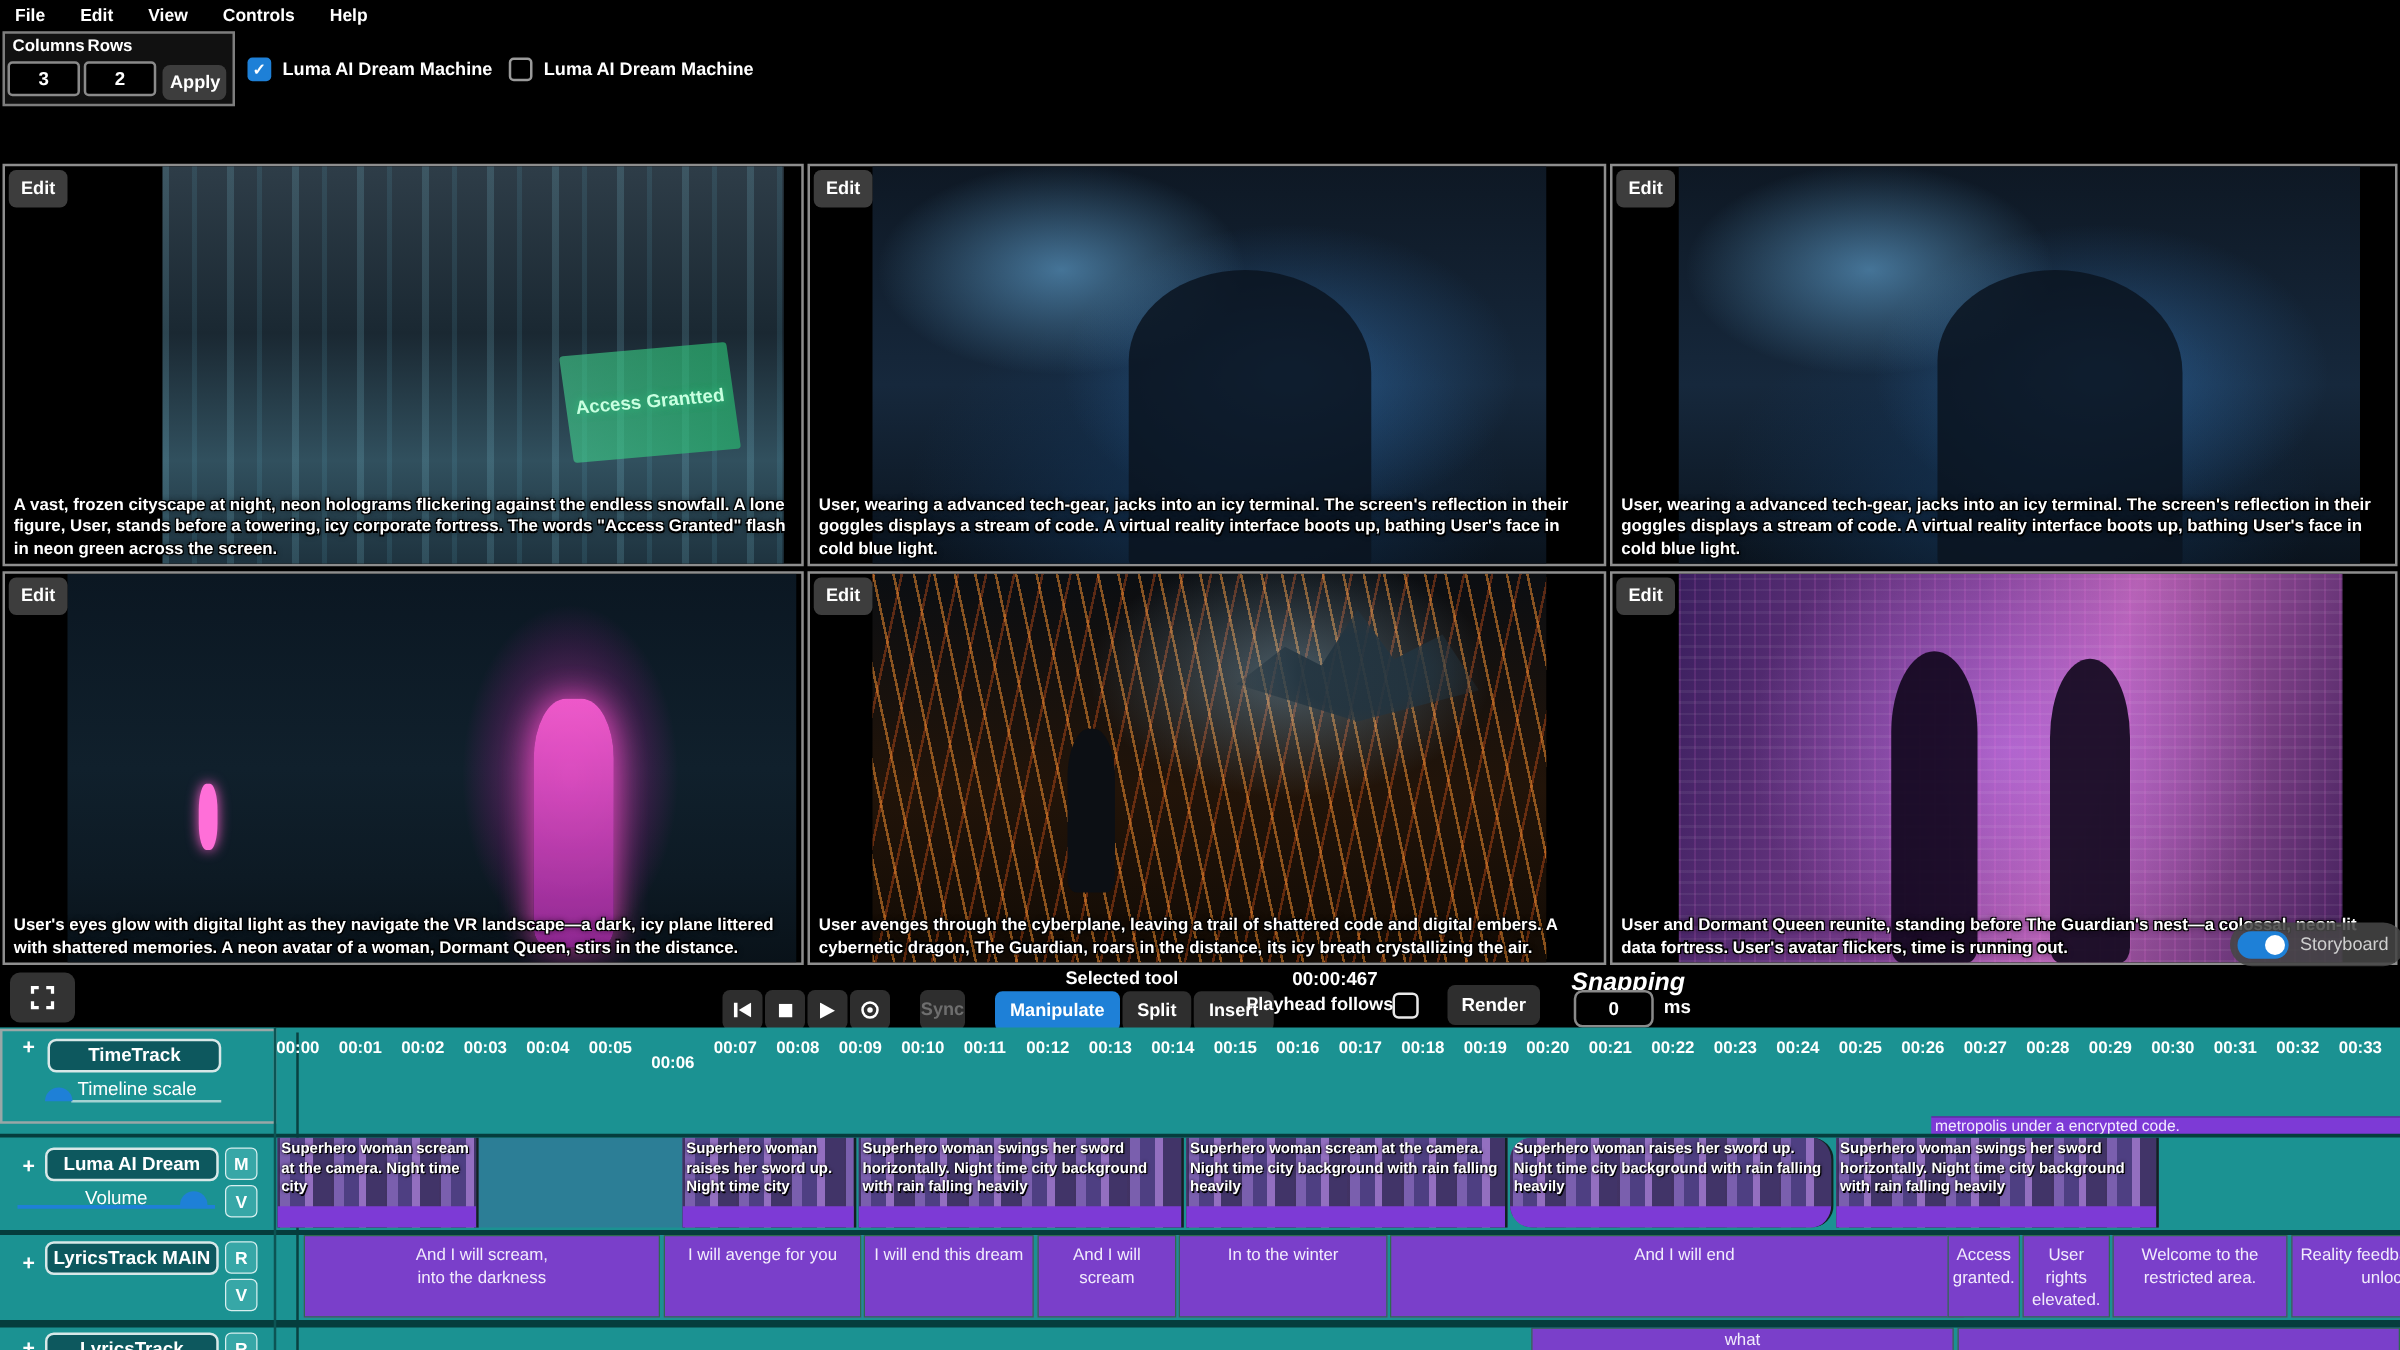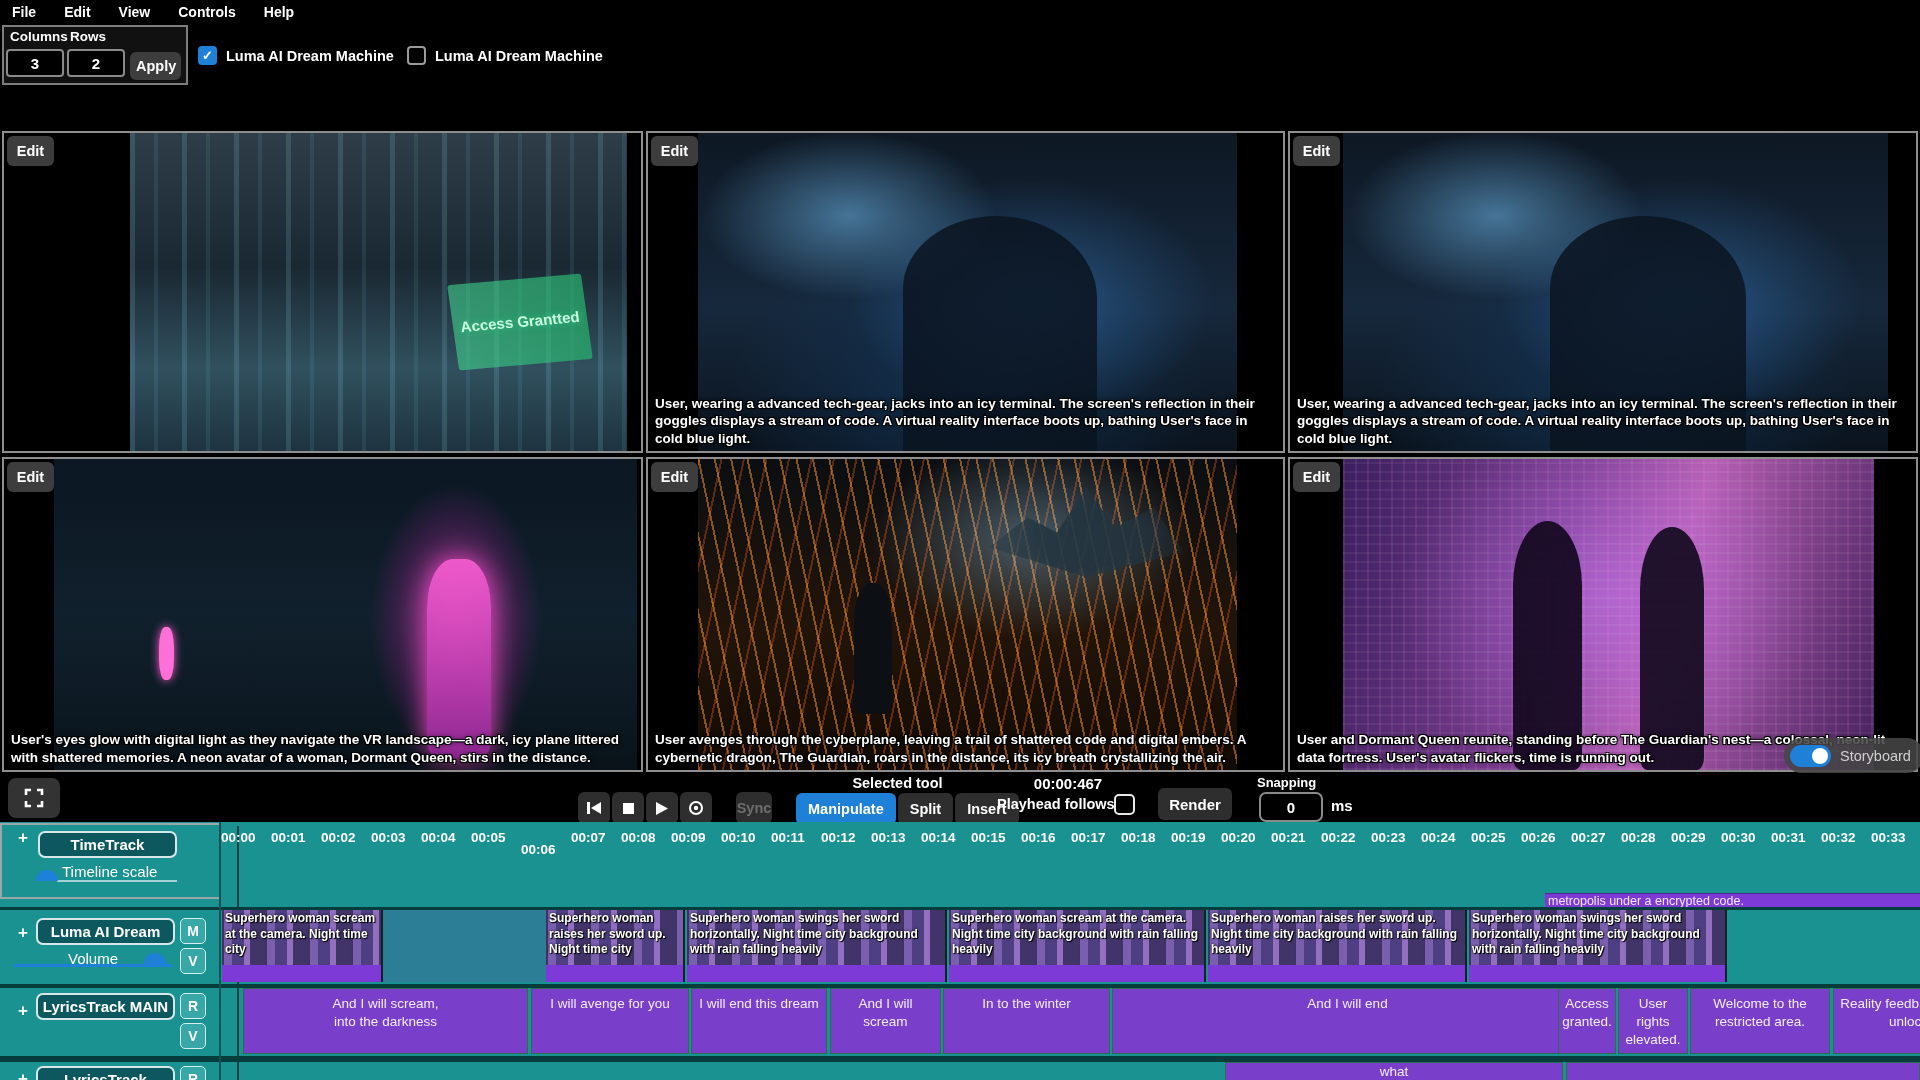--- a/index.html
+++ b/index.html
@@ -96,21 +96,21 @@
   .tool-lbl{position:absolute;left:795px;top:3px;width:205px;text-align:center;font-size:14.5px;font-weight:700;}
   .tools{position:absolute;left:796px;top:21px;display:flex;gap:2px;}
   .tools button{height:32px;background:#2e2e2e;border:none;border-radius:6px;color:#fff;
                 font-weight:700;font-size:14.5px;padding:0 12px;font-family:"Liberation Sans",sans-serif;}
   .tools button.active{background:#1e80d7;}
   .timecode{position:absolute;left:1013px;top:3px;width:110px;text-align:center;font-size:15px;font-weight:700;}
   .pf-lbl{position:absolute;left:997px;top:24px;font-size:14.5px;font-weight:700;}
   .pf-cbx{position:absolute;left:1114px;top:22px;width:21px;height:21px;border:2px solid #e8e8e8;
           border-radius:5px;background:#000;box-sizing:border-box;}
   .render{left:1158px;top:16px;width:74px;height:32px;font-weight:700;font-size:15px;}
-  .snap-lbl{position:absolute;left:1257px;top:3px;font-size:13px;font-weight:700;}
+  .snap-lbl{position:absolute;left:1257px;top:3px;font-size:20px;font-weight:700;font-style:italic;}
   .snap-in{position:absolute;left:1259px;top:20px;width:64px;height:30px;background:#000;border:2px solid #8a8a8a;
            border-radius:7px;color:#fff;text-align:center;font-size:15px;font-weight:700;box-sizing:border-box;
            font-family:"Liberation Sans",sans-serif;}
   .snap-ms{position:absolute;left:1331px;top:25px;font-size:15px;font-weight:700;}
   
   .timeline{position:absolute;left:0;top:822px;width:1920px;height:258px;background:#1b9292;overflow:hidden;}
   .playhead{position:absolute;left:237px;top:4px;bottom:0;width:2px;background:rgba(5,45,45,.8);z-index:0;}
   .sep{position:absolute;left:0;right:0;background:#053d3d;z-index:6;}
   .sep1{top:85px;height:3px;} .sep2{top:162px;height:4px;} .sep3{top:234px;height:6px;}
   .ruler{position:absolute;left:220px;right:0;top:0;height:34px;z-index:1;}
@@ -180,20 +180,21 @@
   <span class="cbx off"></span>
   <span class="eng-label">Luma AI Dream Machine</span>
 </div>
 
 <div class="sb-grid" id="sbgrid">
     <div class="panel">
       <div class="panel-img sc1">
         <div class="sign">Access Grantted</div>
       </div>
       <button class="edit-btn">Edit</button>
+      <div class="caption">A vast, frozen cityscape at night, neon holograms flickering against the endless snowfall. A lone figure, User, stands before a towering, icy corporate fortress. The words "Access Granted" flash in neon green across the screen.</div>
     </div>
     <div class="panel">
       <div class="panel-img sc2"></div>
       <button class="edit-btn">Edit</button>
       <div class="caption">User, wearing a advanced tech-gear, jacks into an icy terminal. The screen's reflection in their goggles displays a stream of code. A virtual reality interface boots up, bathing User's face in cold blue light.</div>
     </div>
     <div class="panel">
       <div class="panel-img sc3"></div>
       <button class="edit-btn">Edit</button>
       <div class="caption">User, wearing a advanced tech-gear, jacks into an icy terminal. The screen's reflection in their goggles displays a stream of code. A virtual reality interface boots up, bathing User's face in cold blue light.</div>
@@ -320,21 +321,21 @@
       <div class="vclip plain" style="left: 163px; width: 163px;"></div>
       <div class="vclip thumb" style="left: 326px; width: 139px;">
         <div class="vl">Superhero woman raises her sword up. Night time city</div>
       </div>
       <div class="vclip thumb" style="left: 467px; width: 260px;">
         <div class="vl">Superhero woman swings her sword horizontally. Night time city background with rain falling heavily</div>
       </div>
       <div class="vclip thumb" style="left: 729px; width: 257px;">
         <div class="vl">Superhero woman scream at the camera. Night time city background with rain falling heavily</div>
       </div>
-      <div class="vclip thumb" style="left: 988px; width: 259px;">
+      <div class="vclip thumb" style="left: 988px; width: 259px; border-radius: 18px;">
         <div class="vl">Superhero woman raises her sword up. Night time city background with rain falling heavily</div>
       </div>
       <div class="vclip thumb" style="left: 1249px; width: 258px;">
         <div class="vl">Superhero woman swings her sword horizontally. Night time city background with rain falling heavily</div>
       </div>
     </div>
   <div class="lane lane-lyrics" id="lanelyrics">
       <div class="lyr" style="left: 23px; width: 285px;">And I will scream,
 into the darkness</div>
       <div class="lyr" style="left: 311px; width: 158px;">I will avenge for you</div>

